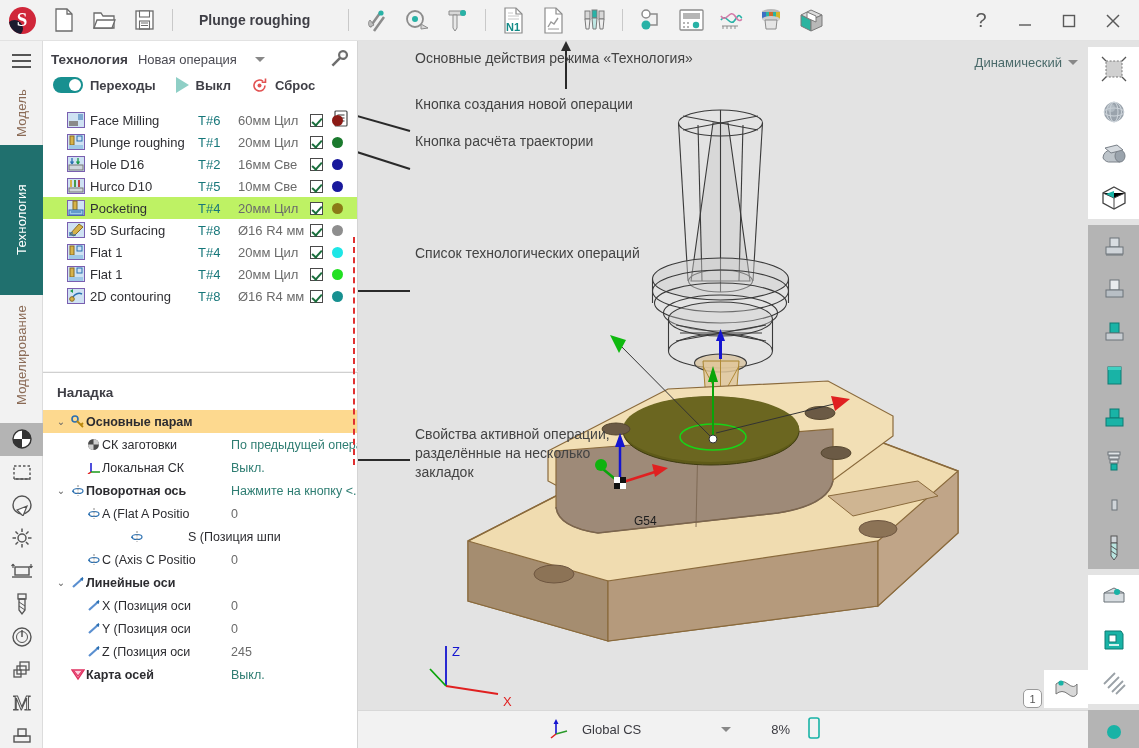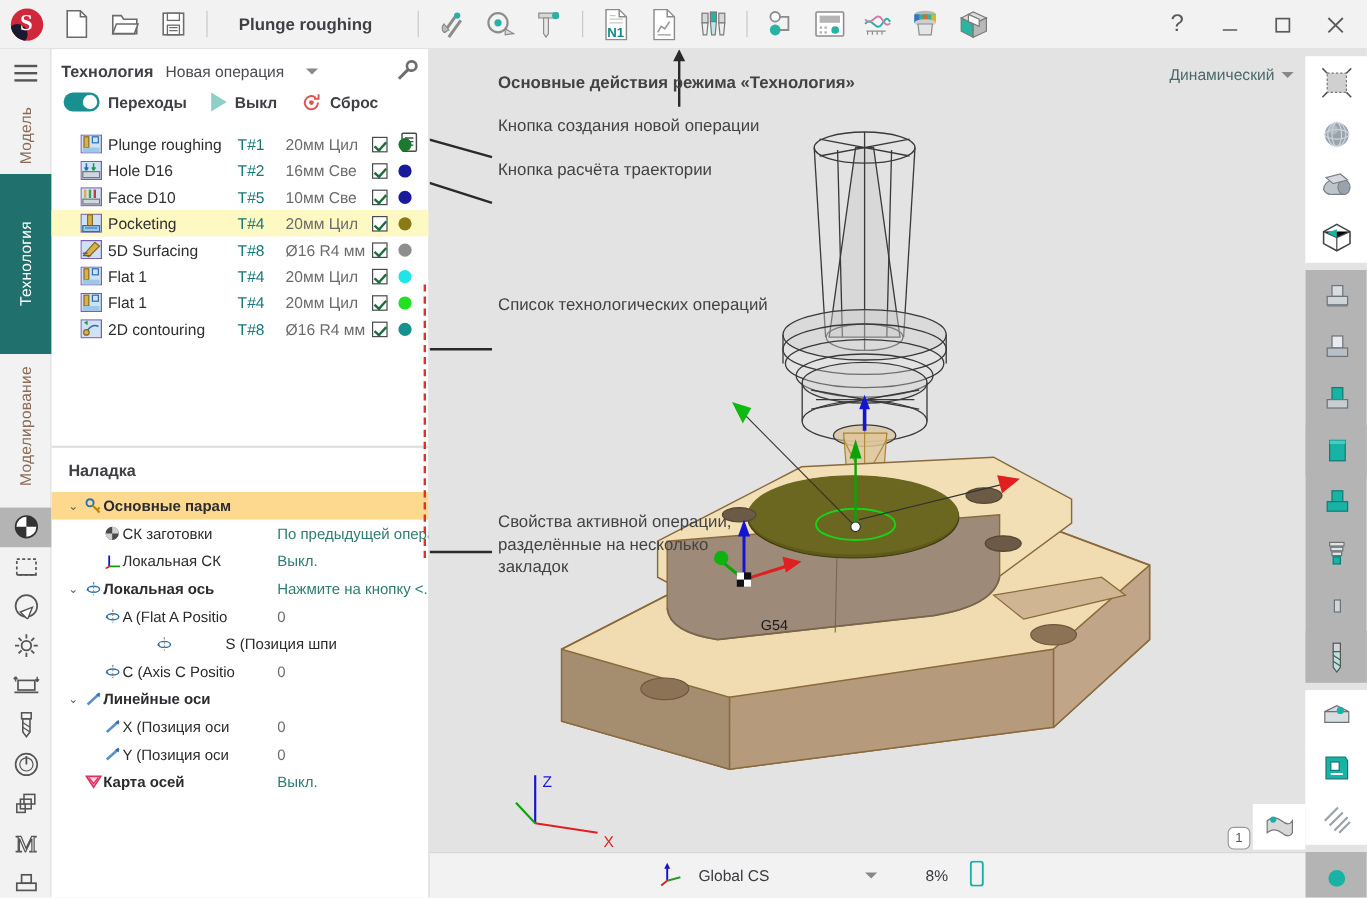--- a/index.html
+++ b/index.html
@@ -122,21 +122,21 @@
   
   .op-tree { position: relative; padding: 2px 0 0 0; height: 250px; }
   .op-root {
     display: flex; align-items: center; height: 20px; padding-left: 10px; gap: 6px;
     color: #2f2f33; font-size: 13px;
   }
   .op-row {
     display: flex; align-items: center; height: 22px; padding-left: 24px;
     font-size: 13px; color: #2f2f33; cursor: pointer; position: relative;
   }
-  .op-row.sel { background: #fef9c3; }
+  .op-row.sel { background: #bef264; }
   .op-icon { width: 18px; height: 16px; flex: none; margin-right: 5px; }
   .op-name { width: 108px; overflow: hidden; white-space: nowrap; }
   .op-tool { width: 40px; color: #17777a; flex: none; }
   .op-desc { width: 72px; color: #6b6b6b; overflow: hidden; white-space: nowrap; flex: none; }
   .op-chk {
     width: 13px; height: 13px; border: 1px solid #4a4a4a; background: #fff;
     flex: none; margin-right: 9px; position: relative; cursor: pointer;
   }
   .op-chk::after {
     content: ""; position: absolute; left: 3px; top: 1px; width: 4px; height: 8px;
@@ -519,20 +519,36 @@
             <rect x="2" y="1" width="12" height="15" rx="1" fill="#fff" stroke="#4a4a4a" stroke-width="1.2"></rect>
             <g stroke="#4a4a4a" stroke-width="1.1">
               <line x1="4.5" y1="5" x2="11.5" y2="5"></line>
               <line x1="4.5" y1="8" x2="11.5" y2="8"></line>
               <line x1="4.5" y1="11" x2="11.5" y2="11"></line>
             </g>
           </svg>
       </div>
       <div class="redline"></div>
       <div id="op-rows">
+          <div class="op-row">
+            <span class="op-icon"><svg width="18" height="16" viewBox="0 0 18 16">
+                <rect x="0.5" y="0.5" width="17" height="15" fill="#cfe2f3" stroke="#7a5fb0"></rect>
+                <rect x="2" y="9" width="9" height="5" fill="#8a8a8a"></rect>
+                <g stroke="#2a6fb0">
+                  <line x1="11" y1="3" x2="16" y2="3"></line>
+                  <line x1="11" y1="5" x2="16" y2="5"></line>
+                  <line x1="11" y1="7" x2="16" y2="7"></line>
+                </g>
+              </svg></span>
+            <span class="op-name">Face Milling</span>
+            <span class="op-tool">T#6</span>
+            <span class="op-desc">60мм Цил</span>
+            <span class="op-chk"></span>
+            <span class="op-dot" style="background:#8b1a15"></span>
+          </div>
           <div class="op-row">
             <span class="op-icon"><svg width="18" height="16" viewBox="0 0 18 16">
                 <rect x="0.5" y="0.5" width="17" height="15" fill="#cfe2f3" stroke="#7a5fb0"></rect>
                 <rect x="3" y="2" width="4" height="9" fill="#d6b24a" stroke="#8a6a20"></rect>
                 <rect x="2" y="11" width="14" height="4" fill="#9ec8e8"></rect>
                 <rect x="10" y="2" width="5" height="5" fill="#cfe2f3" stroke="#2a6fb0"></rect>
               </svg></span>
             <span class="op-name">Plunge roughing</span>
             <span class="op-tool">T#1</span>
             <span class="op-desc">20мм Цил</span>
@@ -555,21 +571,21 @@
           <div class="op-row">
             <span class="op-icon"><svg width="18" height="16" viewBox="0 0 18 16">
                 <rect x="0.5" y="0.5" width="17" height="15" fill="#cfe2f3" stroke="#7a5fb0"></rect>
                 <rect x="2" y="10" width="14" height="4" fill="#cfd6dc" stroke="#777"></rect>
                 <g>
                   <rect x="3" y="2" width="2" height="7" fill="#d6b24a"></rect>
                   <rect x="7" y="2" width="2" height="7" fill="#4a9a4a"></rect>
                   <rect x="11" y="2" width="2" height="7" fill="#c04040"></rect>
                 </g>
               </svg></span>
-            <span class="op-name">Face D10</span>
+            <span class="op-name">Hurco D10</span>
             <span class="op-tool">T#5</span>
             <span class="op-desc">10мм Све</span>
             <span class="op-chk"></span>
             <span class="op-dot" style="background:#19199c"></span>
           </div>
           <div class="op-row sel">
             <span class="op-icon"><svg width="18" height="16" viewBox="0 0 18 16">
                 <rect x="0.5" y="0.5" width="17" height="15" fill="#cfe2f3" stroke="#7a5fb0"></rect>
                 <rect x="6" y="1" width="4" height="9" fill="#d6b24a" stroke="#8a6a20"></rect>
                 <rect x="2" y="10" width="14" height="5" fill="#9ec8e8" stroke="#2a6fb0"></rect>
@@ -679,21 +695,21 @@
         </div>
         <div class="prop-row" style="padding-left: 10px;">
           <span class="prop-exp">⌄</span>
           <span class="prop-ic">
             <svg width="14" height="13" viewBox="0 0 14 13">
               <ellipse cx="7" cy="7" rx="5" ry="2.5" fill="none" stroke="#2a6fb0" stroke-width="1.2"></ellipse>
               <line x1="7" y1="1" x2="7" y2="12" stroke="#888" stroke-dasharray="2 1.4"></line>
               <path d="M2 6 L1 8 L3.5 8 Z" fill="#2a6fb0"></path>
             </svg>
           </span>
-          <span class="prop-label bold" style="width:145px">Локальная ось</span>
+          <span class="prop-label bold" style="width:145px">Поворотная ось</span>
           <span class="prop-val">Нажмите на кнопку &lt;...&gt;</span>
         </div>
         <div class="prop-row" style="padding-left: 26px;">
           <span class="prop-exp"></span>
           <span class="prop-ic">
             <svg width="14" height="13" viewBox="0 0 14 13">
               <ellipse cx="7" cy="7" rx="5" ry="2.5" fill="none" stroke="#2a6fb0" stroke-width="1.2"></ellipse>
               <line x1="7" y1="1" x2="7" y2="12" stroke="#888" stroke-dasharray="2 1.4"></line>
               <path d="M2 6 L1 8 L3.5 8 Z" fill="#2a6fb0"></path>
             </svg>
@@ -750,20 +766,31 @@
         <div class="prop-row" style="padding-left: 26px;">
           <span class="prop-exp"></span>
           <span class="prop-ic">
             <svg width="14" height="13" viewBox="0 0 14 13">
               <line x1="2" y1="11" x2="12" y2="2" stroke="#5a8fd0" stroke-width="2.2"></line>
               <polygon points="12,1 9,3 12,5" fill="#2a6fb0"></polygon>
             </svg>
           </span>
           <span class="prop-label" style="width:129px">Y (Позиция оси</span>
           <span class="prop-val grey">0</span>
+        </div>
+        <div class="prop-row" style="padding-left: 26px;">
+          <span class="prop-exp"></span>
+          <span class="prop-ic">
+            <svg width="14" height="13" viewBox="0 0 14 13">
+              <line x1="2" y1="11" x2="12" y2="2" stroke="#5a8fd0" stroke-width="2.2"></line>
+              <polygon points="12,1 9,3 12,5" fill="#2a6fb0"></polygon>
+            </svg>
+          </span>
+          <span class="prop-label" style="width:129px">Z (Позиция оси</span>
+          <span class="prop-val grey">245</span>
         </div>
         <div class="prop-row" style="padding-left: 10px;">
           <span class="prop-exp"></span>
           <span class="prop-ic">
             <svg width="14" height="13" viewBox="0 0 14 13">
               <path d="M1 2 L13 2 L7 11 Z" fill="#ffd0e0" stroke="#e03060" stroke-width="1.4"></path>
               <path d="M3 3 L7 8 L11 3" fill="none" stroke="#e03060" stroke-width="1.2"></path>
             </svg>
           </span>
           <span class="prop-label bold" style="width:145px">Карта осей</span>
@@ -895,21 +922,21 @@
       <g>
         <line x1="88" y1="645" x2="88" y2="605" stroke="#1515d0" stroke-width="1.8"></line>
         <line x1="88" y1="645" x2="140" y2="653" stroke="#e02020" stroke-width="1.8"></line>
         <line x1="88" y1="645" x2="72" y2="628" stroke="#0aa40a" stroke-width="1.8"></line>
         <text x="94" y="615" font-family="Liberation Sans" font-size="13" fill="#1515d0">Z</text>
         <text x="145" y="665" font-family="Liberation Sans" font-size="13" fill="#e02020">X</text>
       </g>
     </svg>
 
     <div id="annos">
-        <div class="anno" style="left: 57px; top: 18px; font-weight: bold;">Основные действия режима «Технология»</div>
+        <div class="anno" style="left: 57px; top: 8px;">Основные действия режима «Технология»</div>
         <div class="anno" style="left: 57px; top: 54px;">Кнопка создания новой операции</div>
         <div class="anno" style="left: 57px; top: 91px;">Кнопка расчёта траектории</div>
         <div class="anno" style="left: 57px; top: 203px;">Список технологических операций</div>
         <div class="anno" style="left: 57px; top: 384px;">Свойства активной операции,
 разделённые на несколько
 закладок</div>
       </div>
 
     <div class="badge-1">1</div>
     <div style="position:absolute;right:0;bottom:40px;width:44px;height:38px;background:#fff;display:flex;align-items:center;justify-content:center;">

